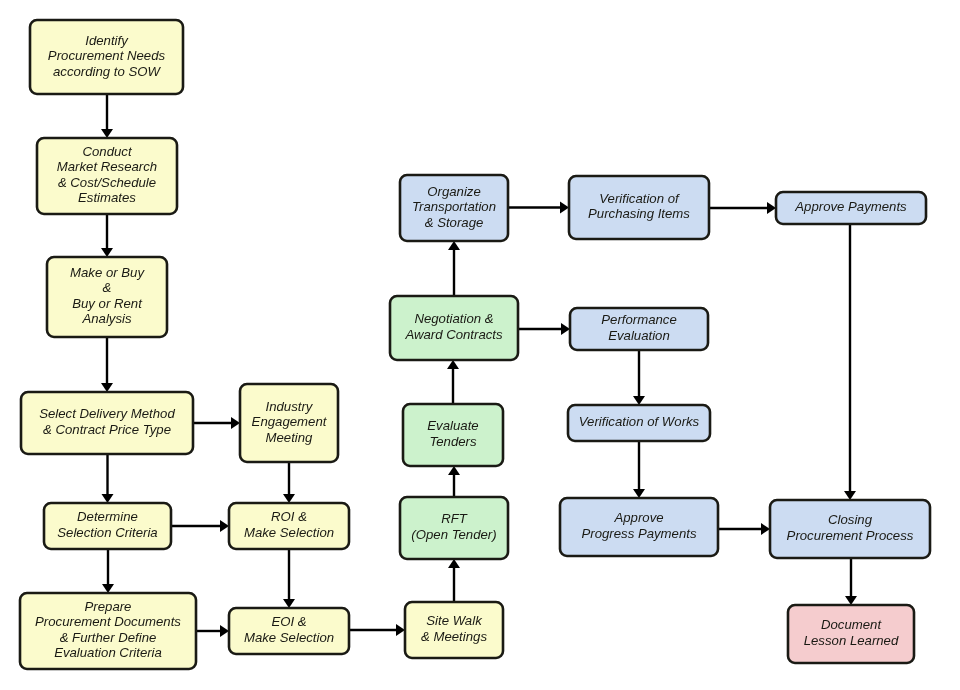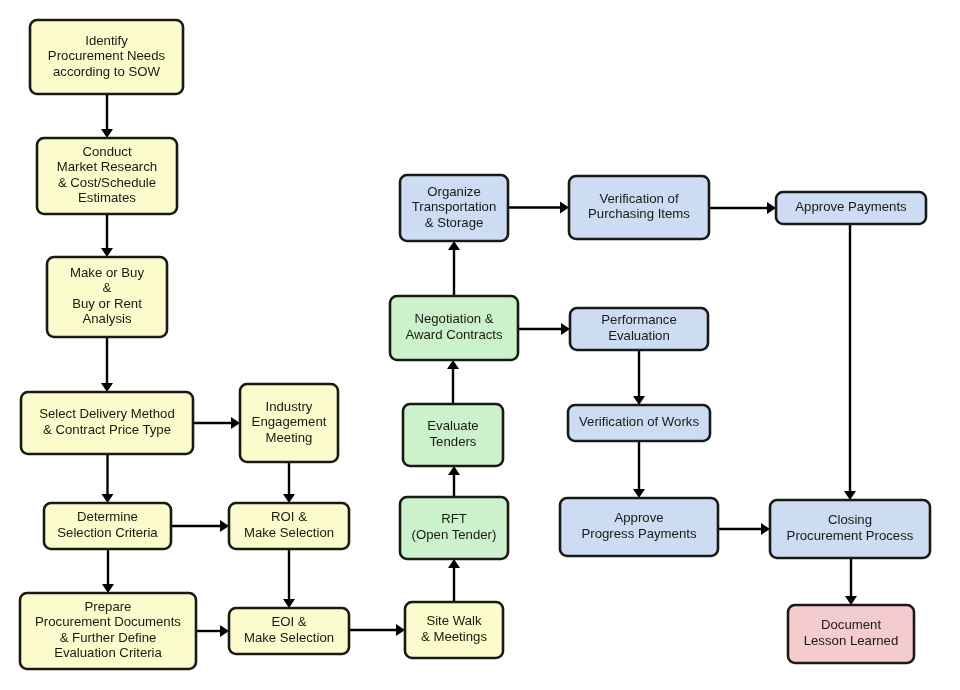--- a/index.html
+++ b/index.html
@@ -10,20 +10,21 @@
   body {
     width: 960px;
     height: 690px;
     font-family: "Liberation Sans", sans-serif;
     overflow: hidden;
   }
   #flowchart-root {
     position: relative;
     width: 960px;
     height: 690px;
+    font-style: italic;
   }
   svg#flow-svg {
     position: absolute;
     left: 0;
     top: 0;
     width: 960px;
     height: 690px;
     display: block;
   }
   .node-rect {

